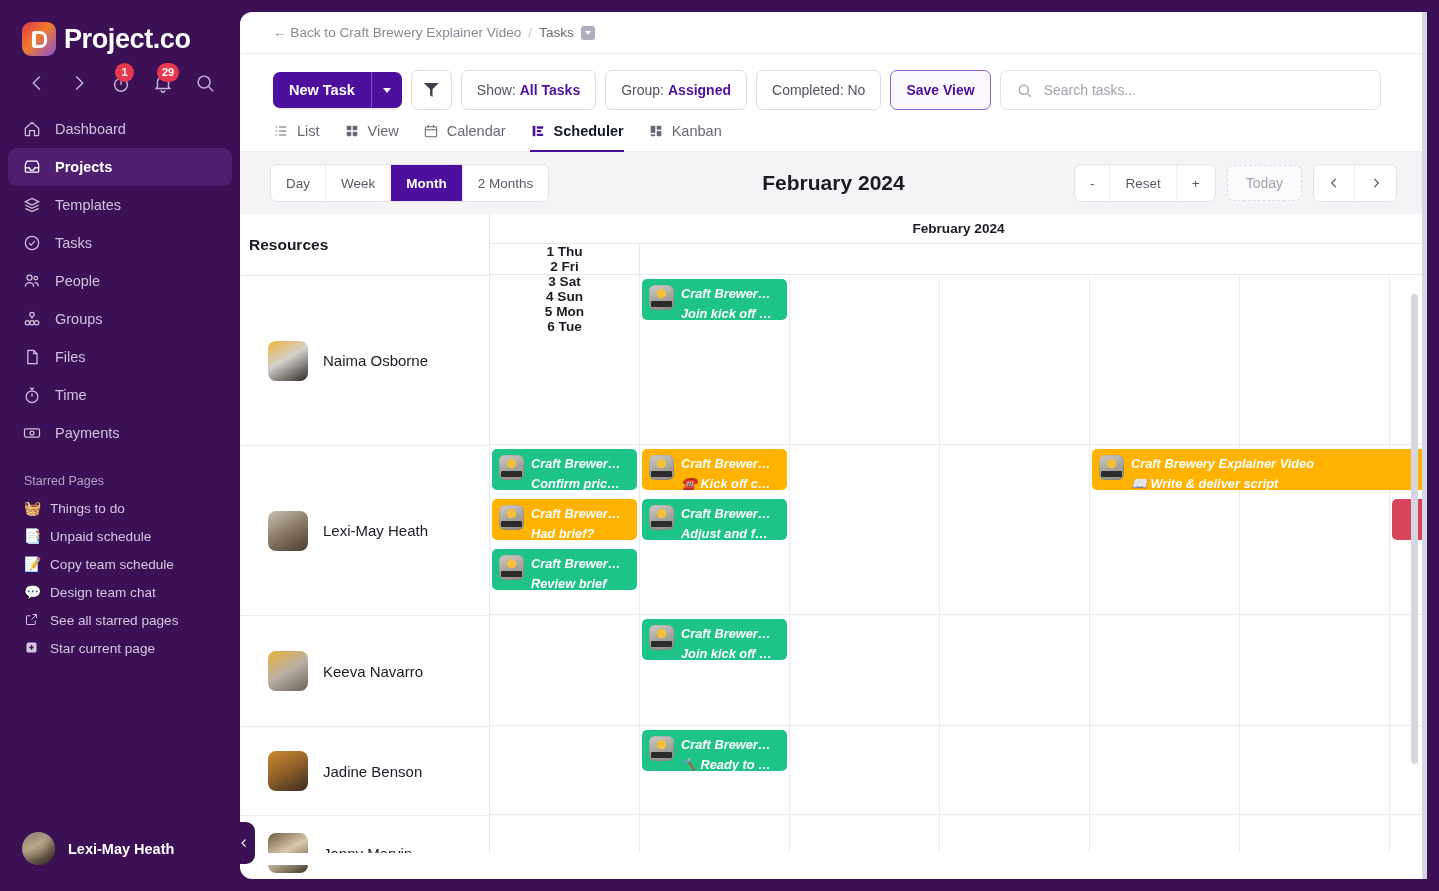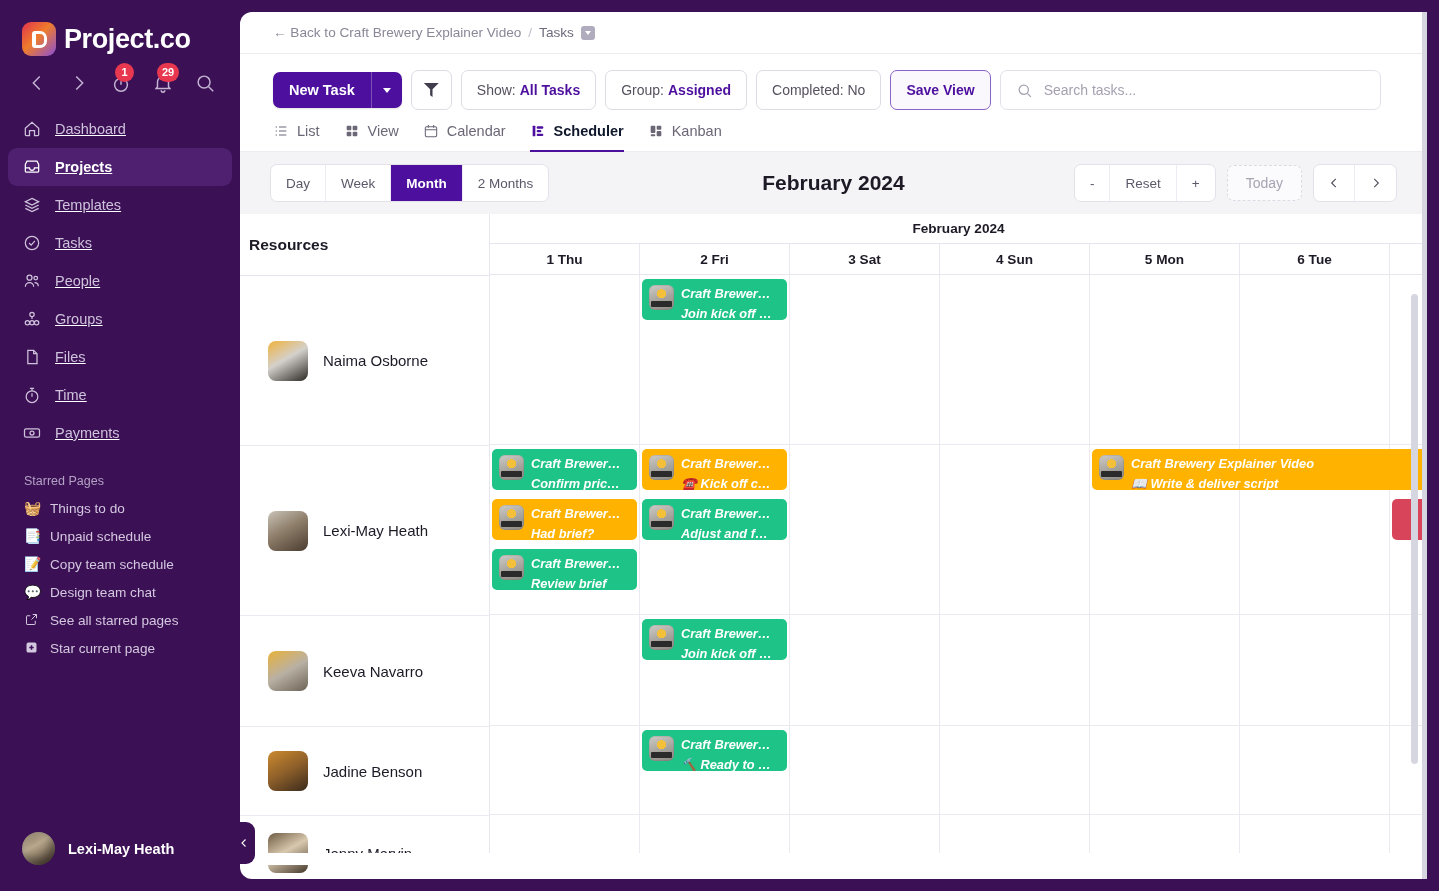--- a/index.html
+++ b/index.html
@@ -33,21 +33,21 @@
   .quickbar { display:flex; align-items:center; gap:20px; padding: 16px 0 10px 26px; }
   .qb-icon { position: relative; width:22px; height:22px; color:#b9a8cc; cursor:pointer; }
   .qb-icon svg { width:22px; height:22px; display:block; stroke:#c3b4d3; fill:none; stroke-width:1.6; }
   .badge {
     position:absolute; top:-9px; left:5px; min-width:19px; height:19px;
     background:#e8384f; color:#fff; font-size:11px; font-weight:700;
     border-radius:10px; display:flex; align-items:center; justify-content:center;
     padding:0 5px; line-height:1;
   }
 
-  .nav { margin-top: 6px; text-decoration: underline; }
+  .nav { margin-top: 6px; }
   .nav-item {
     display:flex; align-items:center; gap:13px;
     height:38px; margin: 0 8px 0 8px; padding-left: 14px;
     border-radius: 9px; color:#cfc2dc; font-size:14.5px; cursor:pointer;
   }
   .nav-item svg { width:20px; height:20px; stroke:#cfc2dc; fill:none; stroke-width:1.5; flex:none; }
   .nav-item.active { background:#502070; color:#fff; font-weight:700; }
   .nav-item.active svg { stroke:#fff; }
 
   .starred-title { color:#b3a2c4; font-size:12.5px; padding: 22px 0 6px 24px; }
@@ -177,21 +177,21 @@
   }
   .res-av { width:40px; height:40px; border-radius:8px; flex:none; }
   .res-name { font-size:15px; color:#1d1a26; }
 
   .cal-col { flex:1; position:relative; overflow:hidden; }
   .cal-monthhead {
     height:30px; display:flex; align-items:center; justify-content:center;
     font-size:13.6px; font-weight:700; color:#1d1a26; border-bottom:1px solid #e7e5ed;
     background:#fff;
   }
-  .cal-dayhead { height:31px; display:flex; border-bottom:1px solid #e7e5ed; background:#fff; }
+  .cal-dayhead { height:31px; display:flex; border-bottom:1px solid #e7e5ed; background:#fff;flex-direction:column; }
   .dayh {
     width:150px; flex:none; display:flex; align-items:center; justify-content:center;
     font-size:13.6px; font-weight:700; color:#1d1a26; border-right:1px solid #e9e7ef;
   }
   .cal-grid { position:relative; }
   .cal-rowline { display:flex; border-bottom:1px solid #eceaf1; position:relative; }
   .cal-cell { width:150px; flex:none; border-right:1px solid #eceaf1; }
 
   .task {
     position:absolute; border-radius:5px; color:#fff; overflow:hidden;

